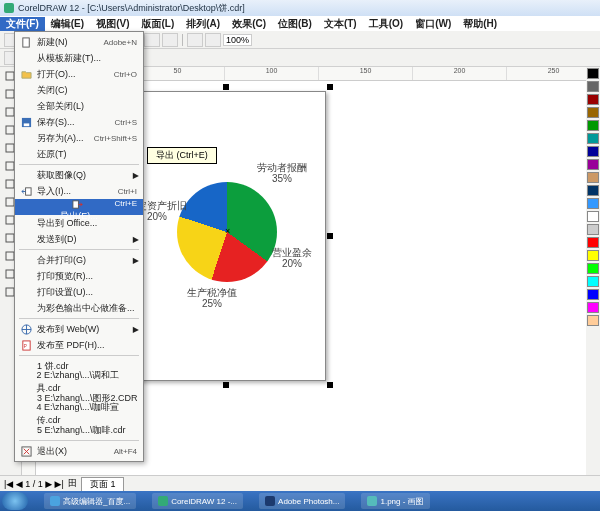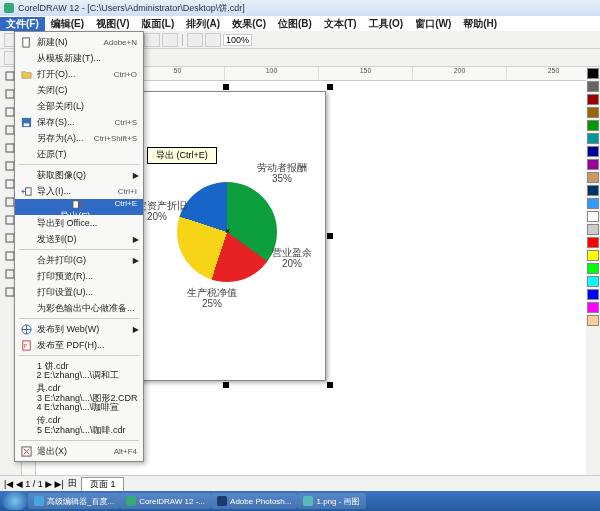--- a/index.html
+++ b/index.html
@@ -53,21 +53,21 @@
 .tool svg { width:12px; height:12px; }
 
 .colorbar { position: absolute; right: 0; top: 67px; width: 14px; bottom: 36px; background: #f2f2f0; display: flex; flex-direction: column; }
 .swatch { width: 12px; height: 11px; margin: 1px; border: 1px solid #888; }
 
 .tabbar { position: absolute; bottom: 20px; left: 0; right: 0; height: 16px; background: #f2f2f0; border-top: 1px solid #ccc; display: flex; align-items: center; font-size: 9px; padding: 0 4px; gap: 4px; }
 .pgtab { padding: 0 8px; background: #fff; border: 1px solid #999; border-bottom: none; }
 
 .status { position: absolute; bottom: 4px; left: 0; right: 0; height: 16px; background: #f2f2f0; border-top: 1px solid #ccc; display: flex; align-items: center; font-size: 8px; padding: 0 4px; gap: 10px; color: #333; }
 
-.taskbar { position: absolute; bottom: 0; left: 0; right: 0; height: 20px; background: linear-gradient(#3a74c4,#245a9e); display: flex; align-items: center; gap: 0; padding: 0 2px; }
+.taskbar { position: absolute; bottom: 0; left: 0; right: 0; height: 20px; background: linear-gradient(#3a74c4,#245a9e); display: flex; align-items: center; gap: 16px; padding: 0 2px; }
 .start { width: 26px; height: 18px; background: radial-gradient(circle,#7cc3f0,#1e5fa8); border-radius: 9px; }
 .tbitem { height: 16px; padding: 0 6px; background: rgba(255,255,255,.15); border-radius: 2px; display: flex; align-items: center; font-size: 8px; color: #fff; gap: 3px; }
 .tbico { width: 10px; height: 10px; border-radius: 2px; }
 </style>
 </head>
 <body>
 
 <div class="titlebar">
   <span class="icon"></span>
   <span>CorelDRAW 12 - [C:\Users\Administrator\Desktop\饼.cdr]</span>

